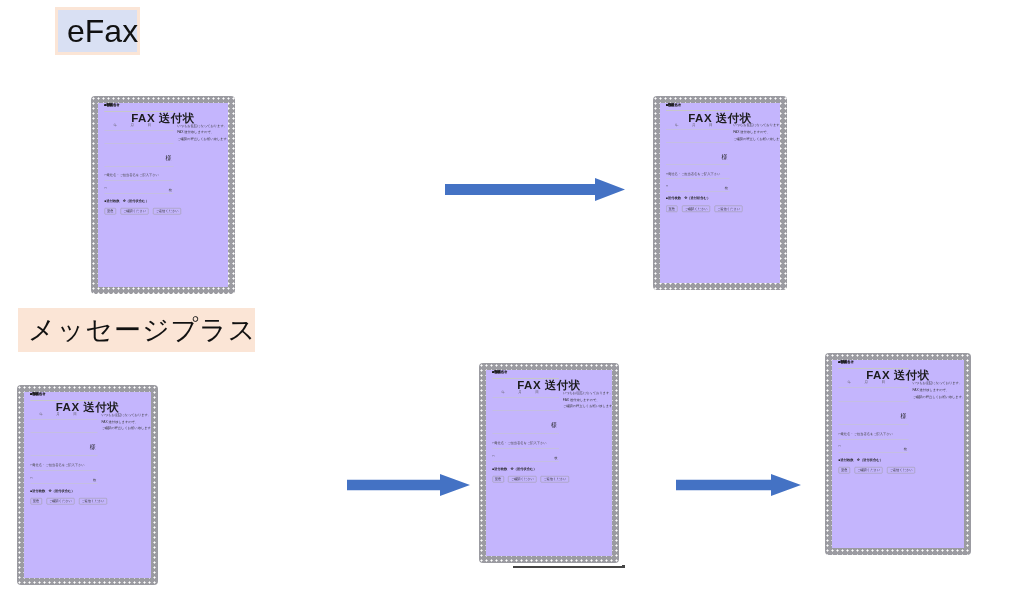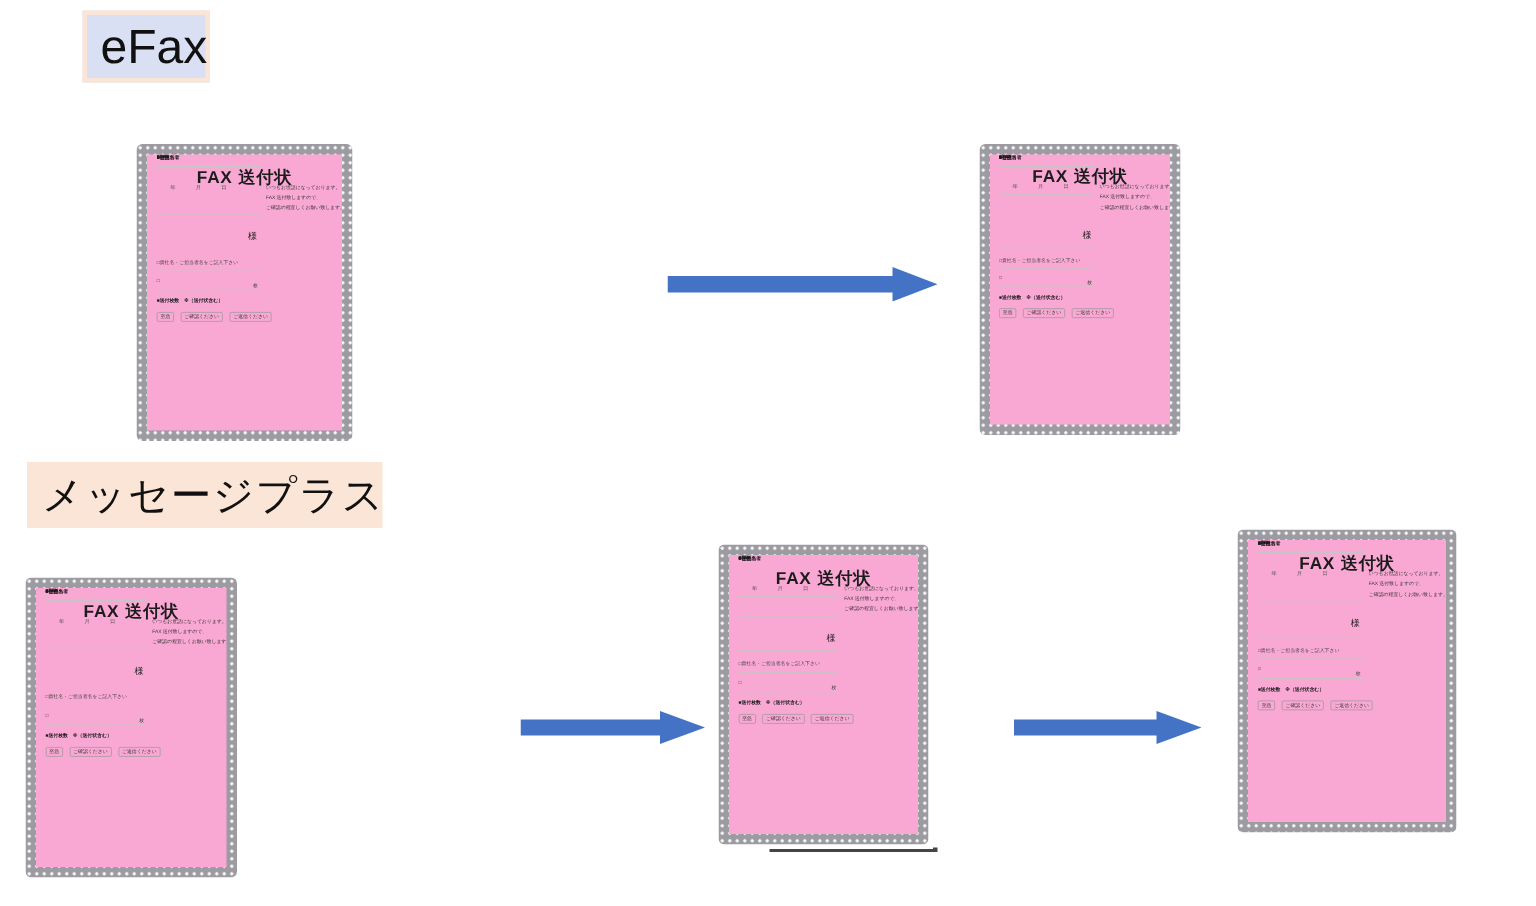--- a/index.html
+++ b/index.html
@@ -17,21 +17,21 @@
     border:3px solid var(--efax-border);font-size:32px;padding-left:9px;}
   #mp-label{left:18px;top:308px;width:237px;height:44px;background:var(--mp-bg);
     font-size:27px;padding-left:10px;letter-spacing:1px;}
 
   
   .fax-doc{position:absolute;background:#fff;}
   .fax-frame{position:absolute;left:3px;top:3px;right:3px;bottom:3px;border-radius:4px;
     background-color:var(--frame);
     background-image:radial-gradient(circle,#ffffff 0.9px,rgba(255,255,255,0) 1.15px);
     background-size:5px 5px;}
-  .fax-content{position:absolute;left:10px;top:10px;right:10px;bottom:10px;background:#f9a8d4;overflow:hidden;}
+  .fax-content{position:absolute;left:10px;top:10px;right:10px;bottom:10px;background:#c4b5fd;overflow:hidden;}
   .f-inner{position:absolute;left:0;top:0;width:200%;height:200%;
     transform:scale(.5);transform-origin:0 0;color:var(--ink);}
   .f-title{position:absolute;top:4%;left:0;width:100%;text-align:center;
     font-size:23px;font-weight:800;letter-spacing:1px;white-space:nowrap;}
   .f-row{position:absolute;left:5%;width:53%;border-bottom:1px solid var(--line);}
   .f-date{top:10.5%;height:4.5%;font-size:7px;letter-spacing:10px;padding-left:18px;
     color:#555;white-space:nowrap;overflow:hidden;}
   .f-blank{top:17.5%;height:4.5%;}
   .f-sama{top:27.5%;height:7%;font-size:12px;text-align:right;padding-right:4px;}
   .f-notice{top:38%;height:4.3%;font-size:6.5px;color:#444;white-space:nowrap;}

